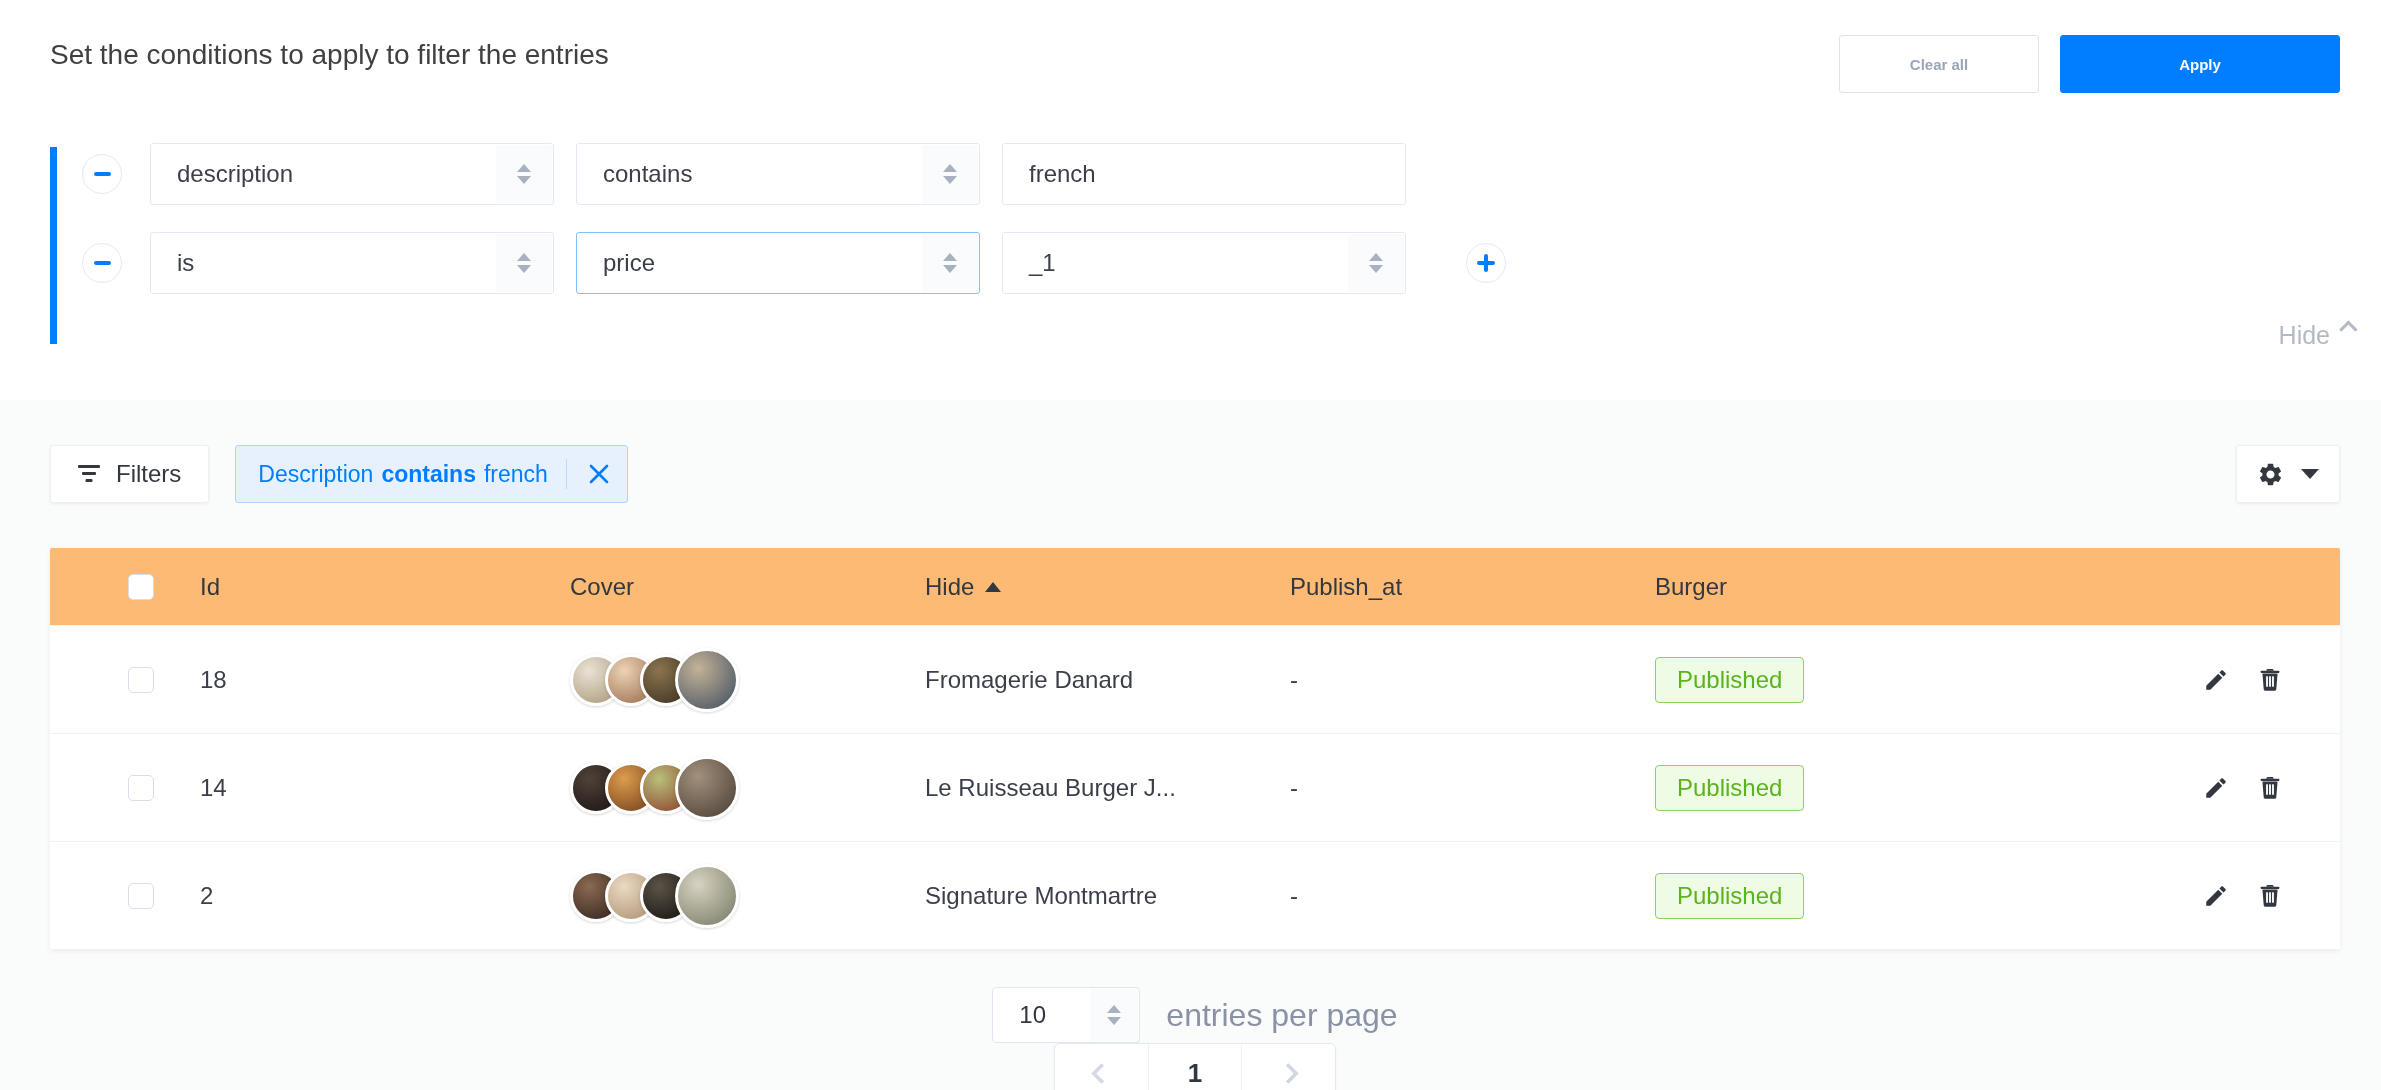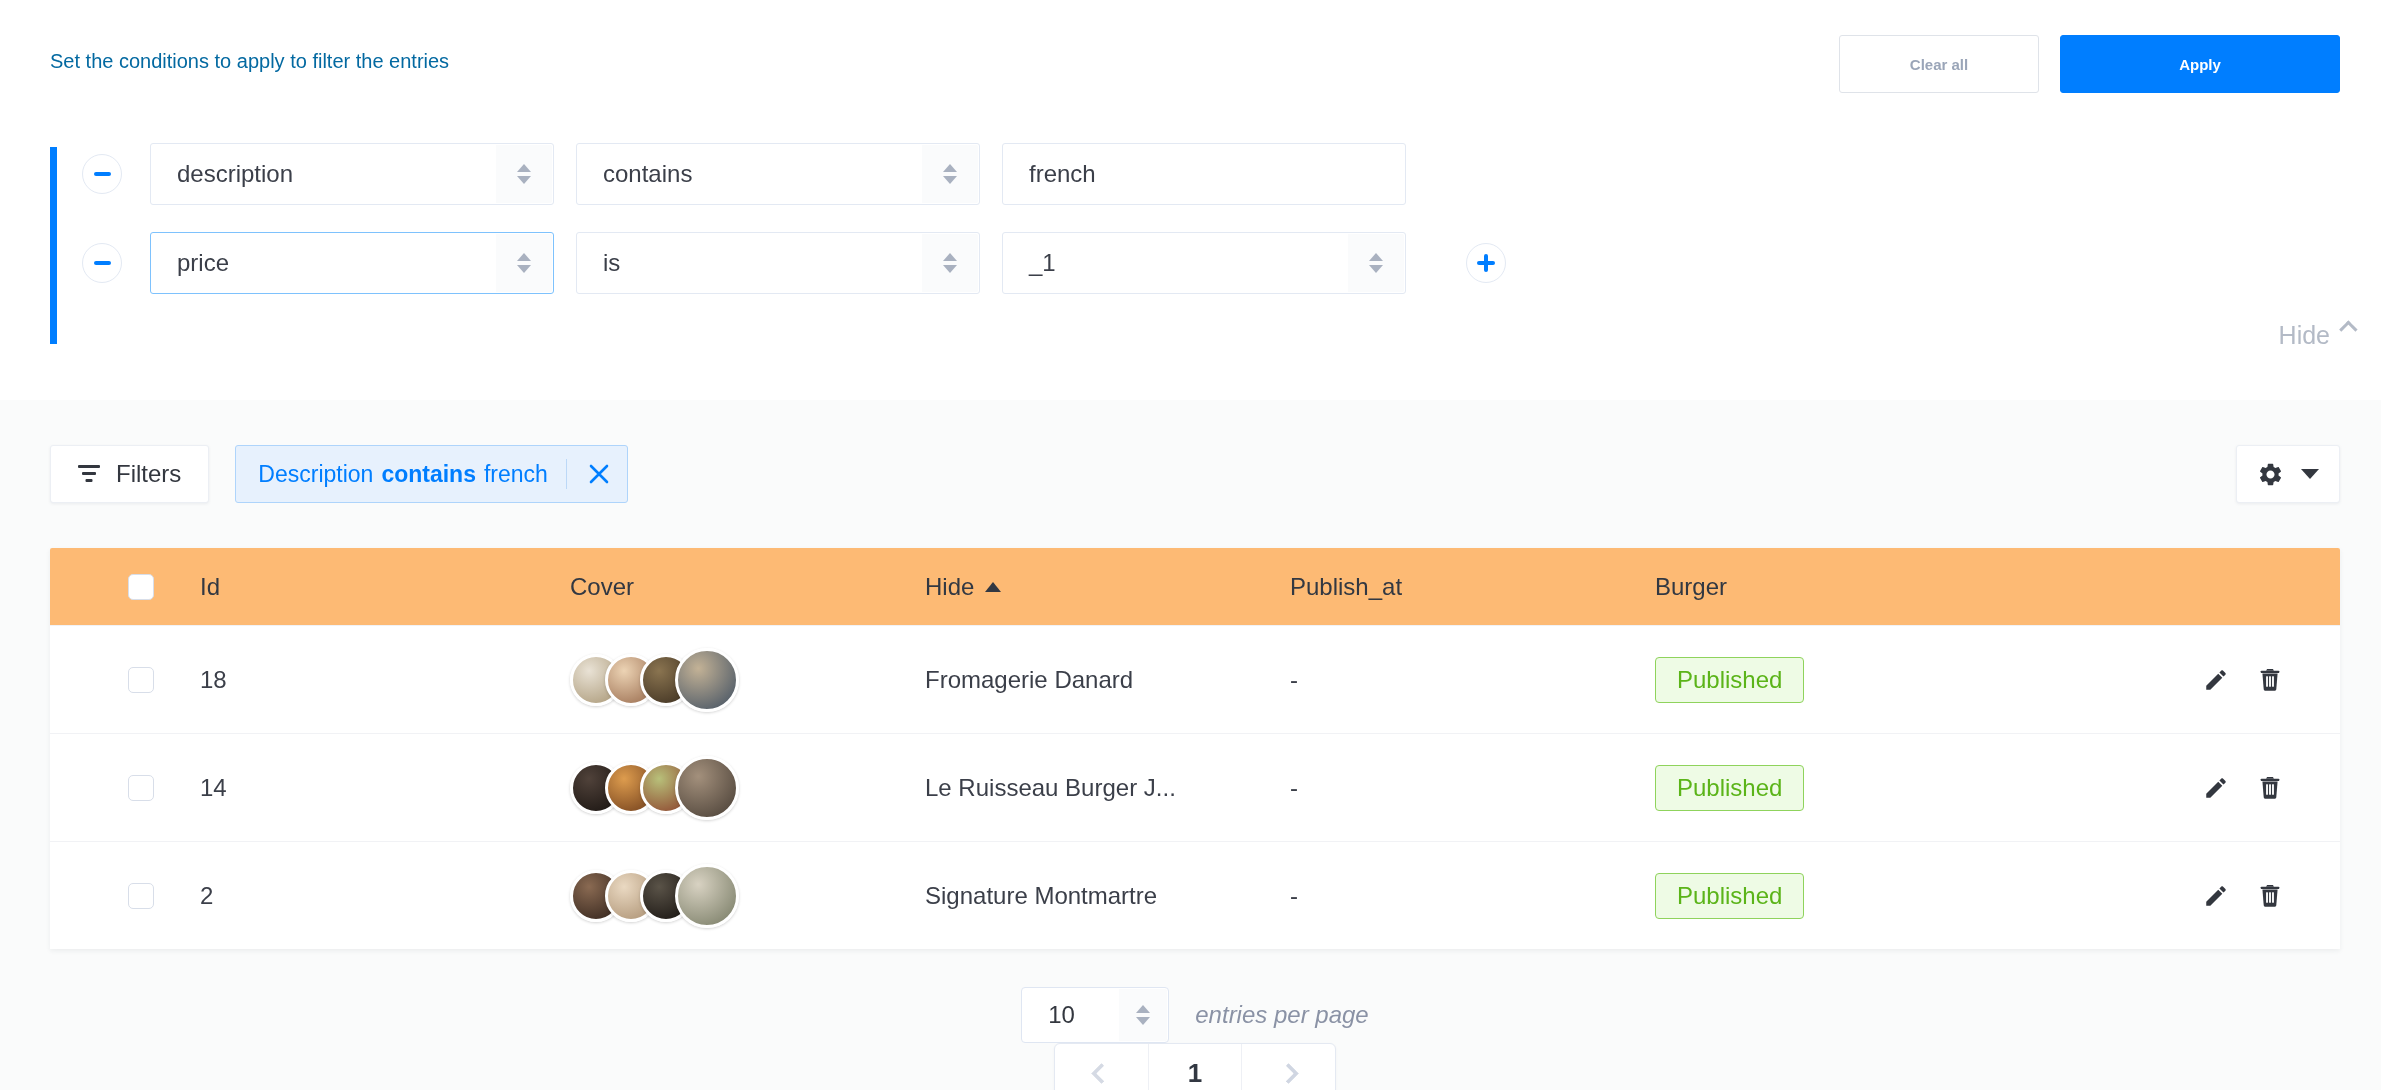--- a/index.html
+++ b/index.html
@@ -8,21 +8,21 @@
     font-family:"Liberation Sans", sans-serif;
     background:#fafbfb;
     color:#3b3f49;
     overflow:hidden;
   }
   .top { background:#ffffff; height:400px; position:relative; }
 
   
   .header { display:flex; justify-content:space-between; padding:30px 41px 0 50px; }
   .page-title { font-size:43px; font-weight:800; color:#2f343d; letter-spacing:-0.5px; }
-  .page-subtitle { font-size:20px; color:#0369a1; margin-top:20px; }
+  .page-subtitle { font-size:28px; color:#404040; margin-top:9px; }
   .header-actions { display:flex; gap:21px; margin-top:5px; }
   .btn { border-radius:3px; font-size:15px; font-weight:bold; height:58px;
          display:flex; align-items:center; justify-content:center; cursor:pointer; }
   .btn-secondary { width:200px; background:#fff; border:1px solid #dfe3e9; color:#9aa5b8; }
   .btn-primary { width:280px; background:#007eff; border:1px solid #007eff; color:#fff; }
 
   
   .builder { margin:50px 0 0 50px; position:relative; padding-left:32px; }
   .builder-bar { position:absolute; left:0; top:4px; bottom:6px; width:7px; background:#007eff; }
   .builder-row { display:flex; align-items:center; margin-bottom:27px; }
@@ -102,21 +102,21 @@
   .icon-btn { width:28px; height:28px; display:flex; align-items:center; justify-content:center; cursor:pointer; }
   .icon-btn svg { width:26px; height:26px; fill:#33373f; }
 
   
   .footer { margin-top:38px; display:flex; justify-content:space-between; align-items:center;flex-direction:column; }
   .footer-left { display:flex; align-items:center; gap:26px; }
   .pagesize-box { width:148px; height:56px; background:#fff; border:1px solid #dfe6f2; border-radius:4px;
                   position:relative; display:flex; align-items:center; font-size:24px; color:#33373f;
                   padding-left:26px; cursor:pointer; }
   .pagesize-box .select-arrows { width:48px; }
-  .entries-label { font-style:italic; font-size:24px; color:#8a92a5; }
+  .entries-label { font-size:32px; color:#8a92a5; }
   .pagination { width:282px; height:60px; background:#fff; border:1px solid #e4e9f2; border-radius:6px;
                 box-shadow:0 1px 3px rgba(50,60,90,0.05); display:grid; grid-template-columns:1fr 1fr 1fr; }
   .page-cell { display:flex; align-items:center; justify-content:center; position:relative; cursor:pointer; }
   .page-cell.mid { border-left:1px solid #eef0f5; border-right:1px solid #eef0f5; }
   .page-num { font-size:26px; font-weight:bold; color:#323842; }
   .page-underline { position:absolute; bottom:-1px; left:50%; transform:translateX(-50%);
                     width:44px; height:5px; background:#007eff; }
   .chev-left { width:15px; height:15px; border-left:4px solid #d5dae4; border-bottom:4px solid #d5dae4;
                transform:rotate(45deg); border-radius:1px; }
   .chev-right { width:15px; height:15px; border-right:4px solid #d0d6e2; border-bottom:4px solid #d0d6e2;
@@ -157,29 +157,29 @@
             <span class="tri-down"></span>
           </span>
       </div>
       <input class="text-input" type="text" value="french" style="">
     </div>
 
     <div class="builder-row">
       <div class="circle-btn remove-btn">
         <span class="minus-glyph"></span>
       </div>
+      <div class="field-box">
+        <span>is</span>
+        <span class="select-arrows">
+            <span class="tri-up"></span>
+            <span class="tri-down"></span>
+          </span>
+      </div>
       <div class="field-box focused">
         <span>price</span>
-        <span class="select-arrows">
-            <span class="tri-up"></span>
-            <span class="tri-down"></span>
-          </span>
-      </div>
-      <div class="field-box">
-        <span>is</span>
         <span class="select-arrows">
             <span class="tri-up"></span>
             <span class="tri-down"></span>
           </span>
       </div>
       <div class="field-box">
         <span>_1</span>
         <span class="select-arrows">
             <span class="tri-up"></span>
             <span class="tri-down"></span>

